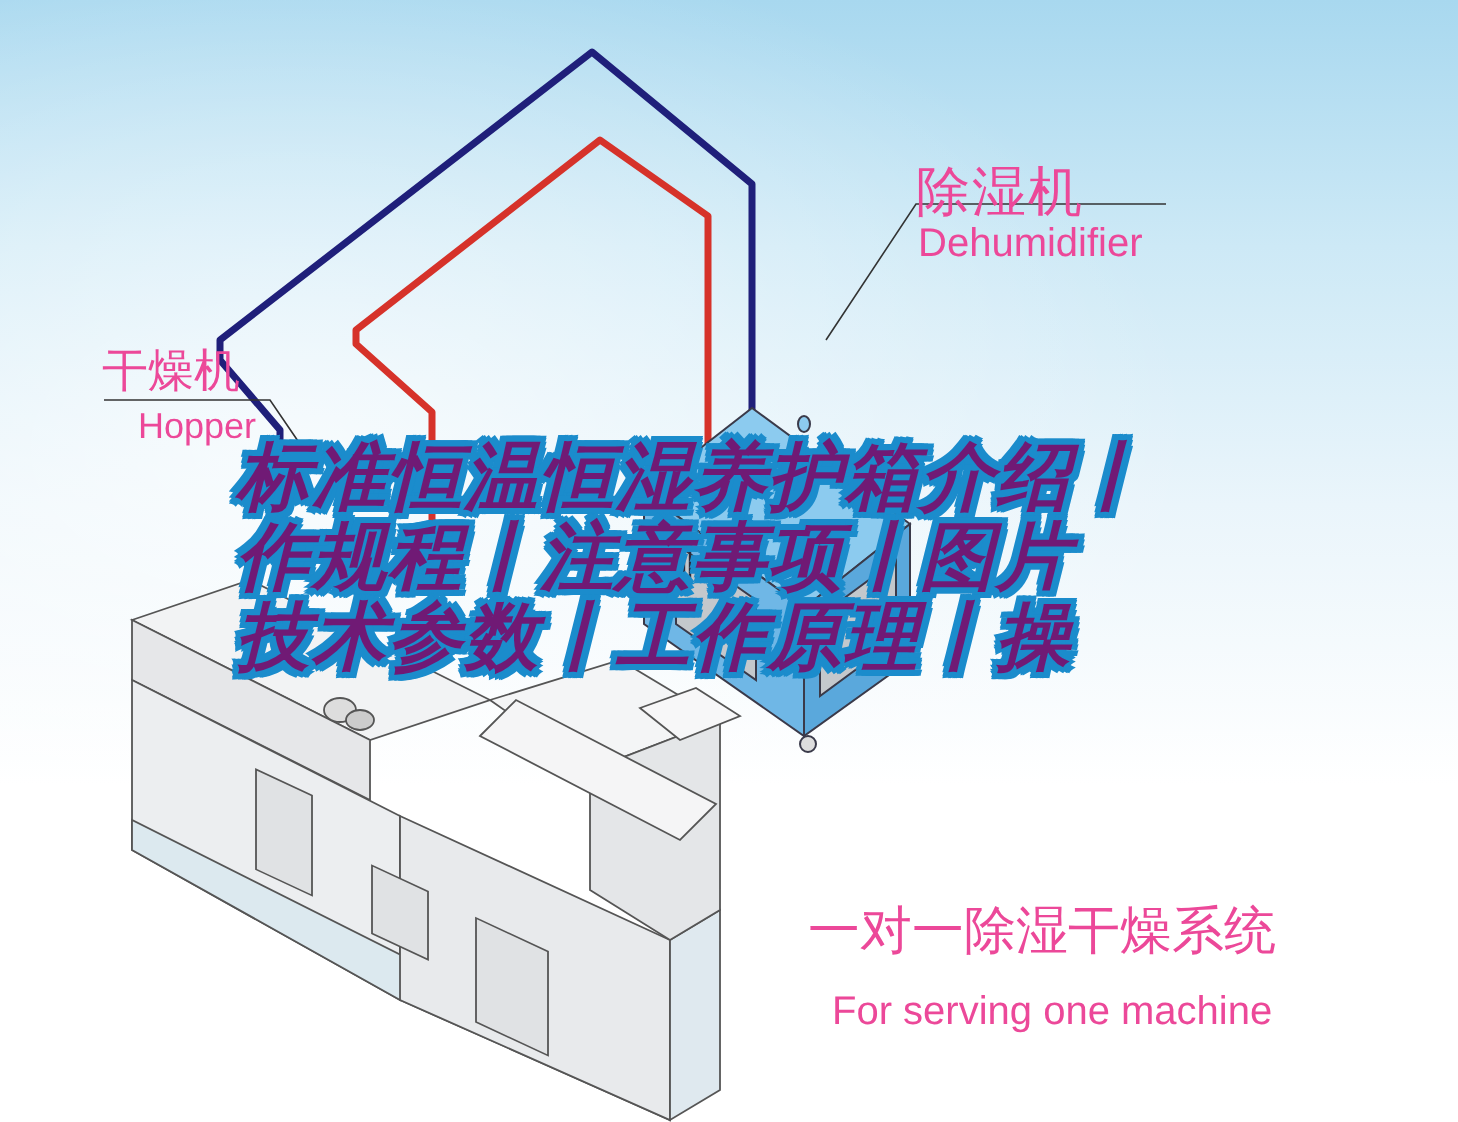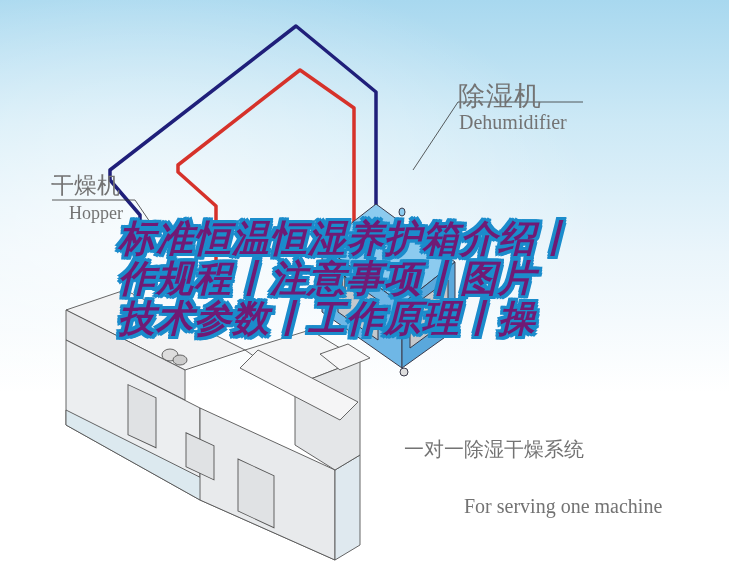--- a/index.html
+++ b/index.html
@@ -3,29 +3,29 @@
 <meta charset="utf-8">
 <style>
   html,body{margin:0;padding:0;}
   body{width:729px;height:561px;overflow:hidden;position:relative;
     font-family:"Liberation Sans","DejaVu Sans",sans-serif;}
   .bg{position:absolute;left:0;top:0;width:729px;height:561px;
     background:linear-gradient(180deg,#a8d8ef 0%,#cde9f6 22%,#eaf5fb 45%,#ffffff 70%,#ffffff 100%);}
   .bg-radial{position:absolute;left:0;top:0;width:729px;height:561px;
     background:radial-gradient(ellipse at 20% 40%,rgba(255,255,255,0.7) 0%,rgba(255,255,255,0) 55%);}
   svg.diagram{position:absolute;left:0;top:0;}
-  .label{position:absolute;color:#737373;}
+  .label{position:absolute;color:#ec4899;}
   .cn{font-family:"DejaVu Sans",sans-serif;}
-  .en{font-family:Liberation Serif, serif;text-align:right;}
+  .en{font-family:Liberation Sans, sans-serif;text-align:right;}
   #dehum-cn{left:458px;top:78px;font-size:27px;letter-spacing:1px;}
   #dehum-en{left:459px;top:111px;font-size:20px;}
   #hopper-cn{left:51px;top:170px;font-size:23px;}
   #hopper-en{left:69px;top:203px;font-size:18px;}
-  #system-cn{left:404px;top:436px;font-size:20px;letter-spacing:0px;}
-  #system-en{left:416px;top:495px;font-size:20px;margin-left:48px;}
+  #system-cn{left:404px;top:448px;font-size:26px;letter-spacing:0px;}
+  #system-en{left:416px;top:495px;font-size:20px;}
   .title-overlay{position:absolute;left:118px;top:219px;width:510px;
     font-family:"DejaVu Sans",sans-serif;font-weight:bold;font-style:italic;
     font-size:37px;line-height:40px;color:#701a75;letter-spacing:1px;
     text-shadow:
       -3px -3px 0 #1b8ccc, 3px -3px 0 #1b8ccc, -3px 3px 0 #1b8ccc, 3px 3px 0 #1b8ccc,
       0 -3px 0 #1b8ccc, 0 3px 0 #1b8ccc, -3px 0 0 #1b8ccc, 3px 0 0 #1b8ccc,
       -2px -3px 0 #1b8ccc, 2px 3px 0 #1b8ccc, -3px 2px 0 #1b8ccc, 3px -2px 0 #1b8ccc;}
   .title-overlay span{display:block;white-space:nowrap;}
 </style>
 </head>

